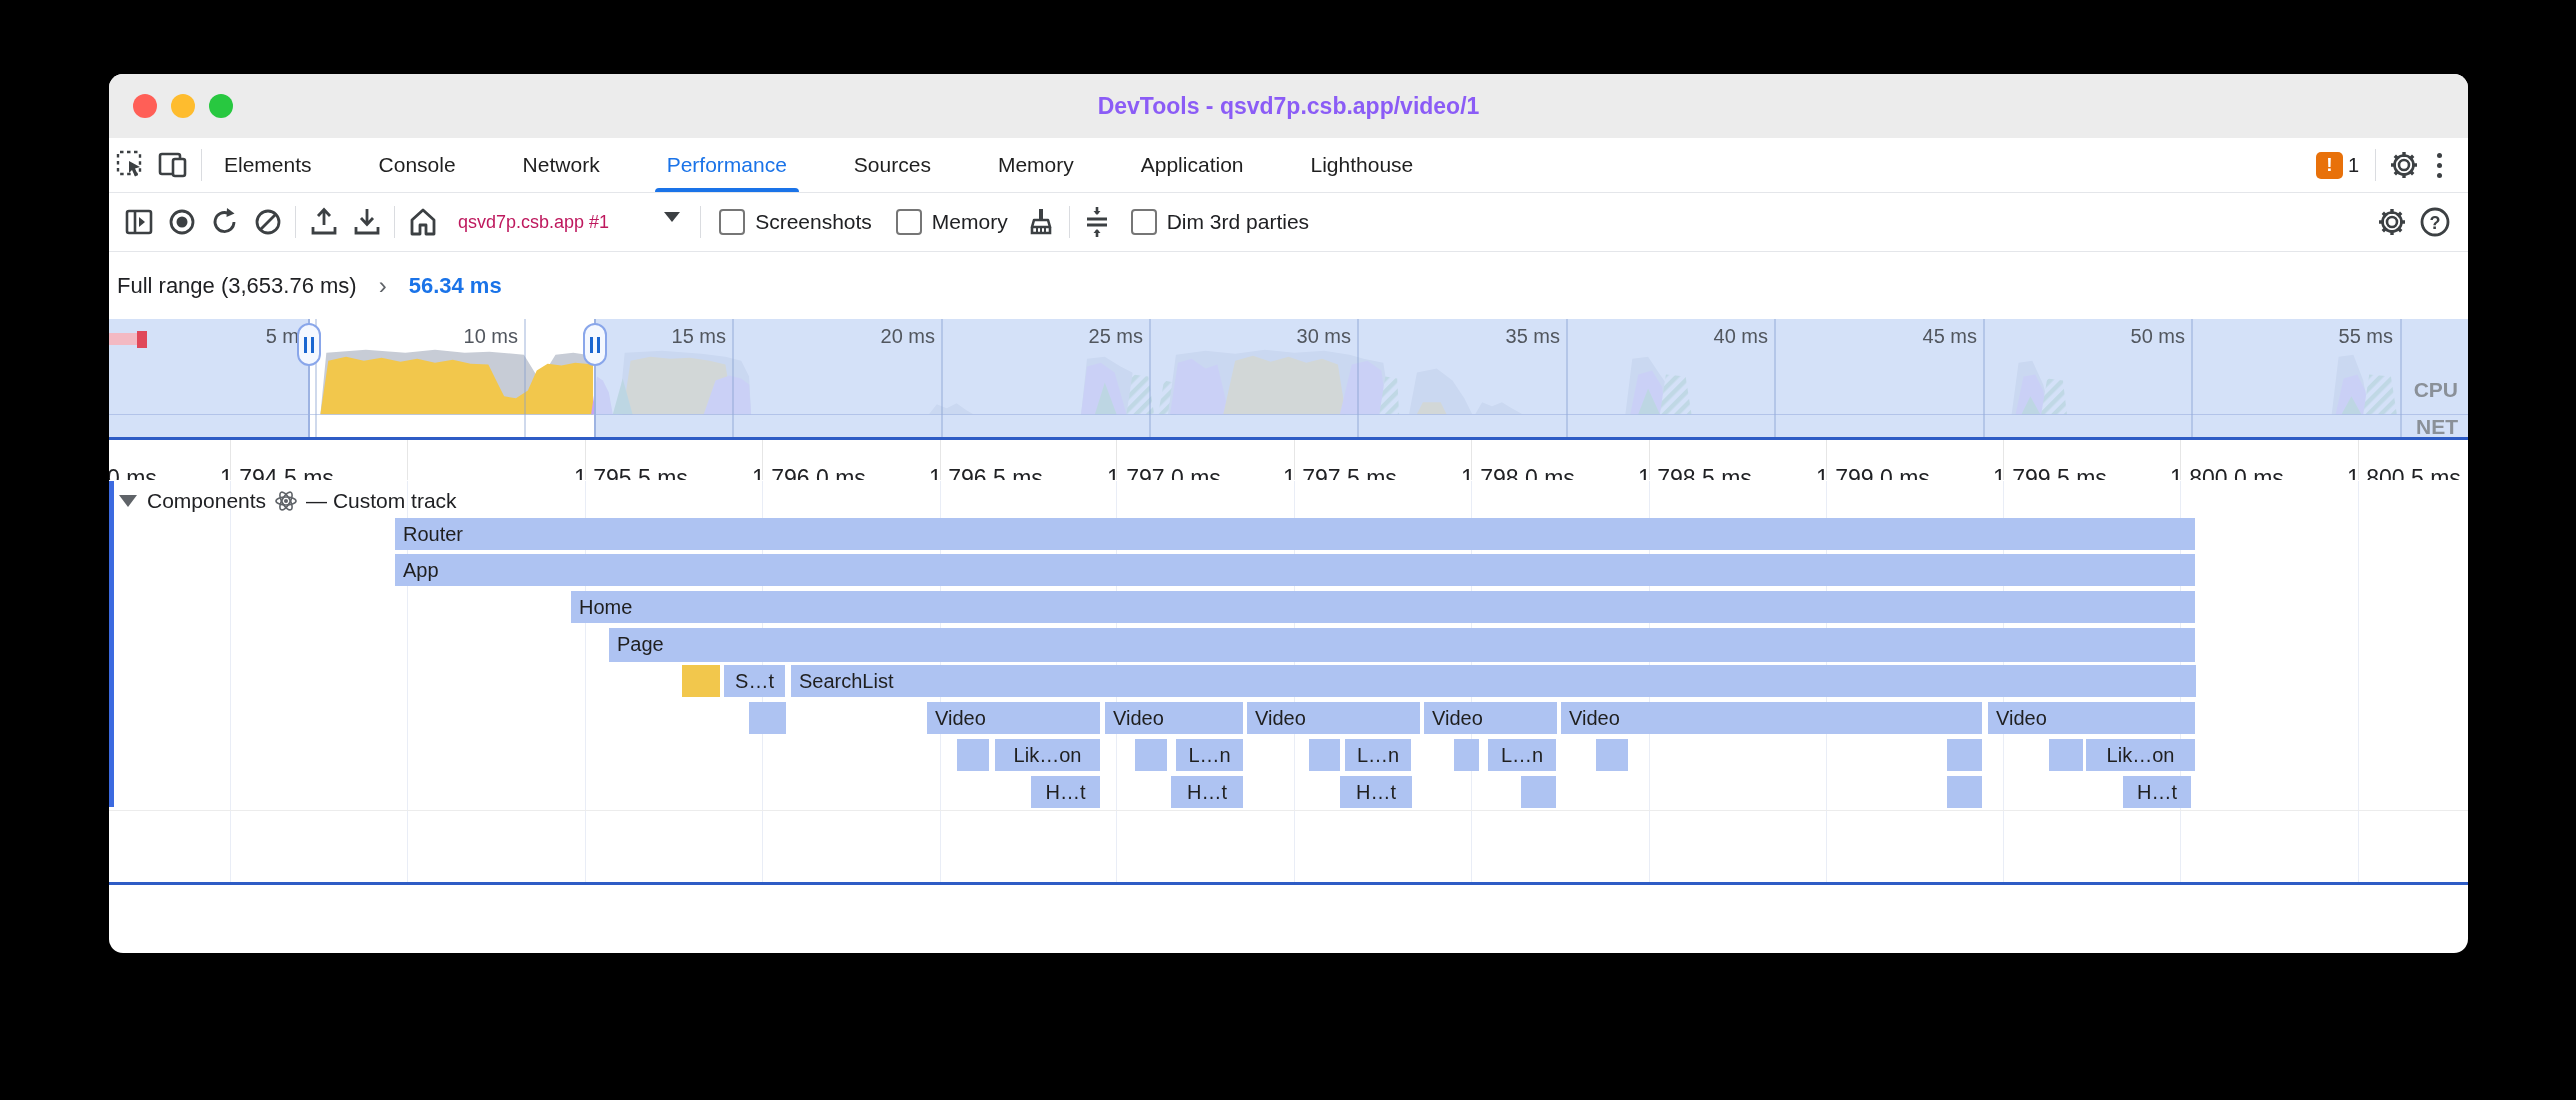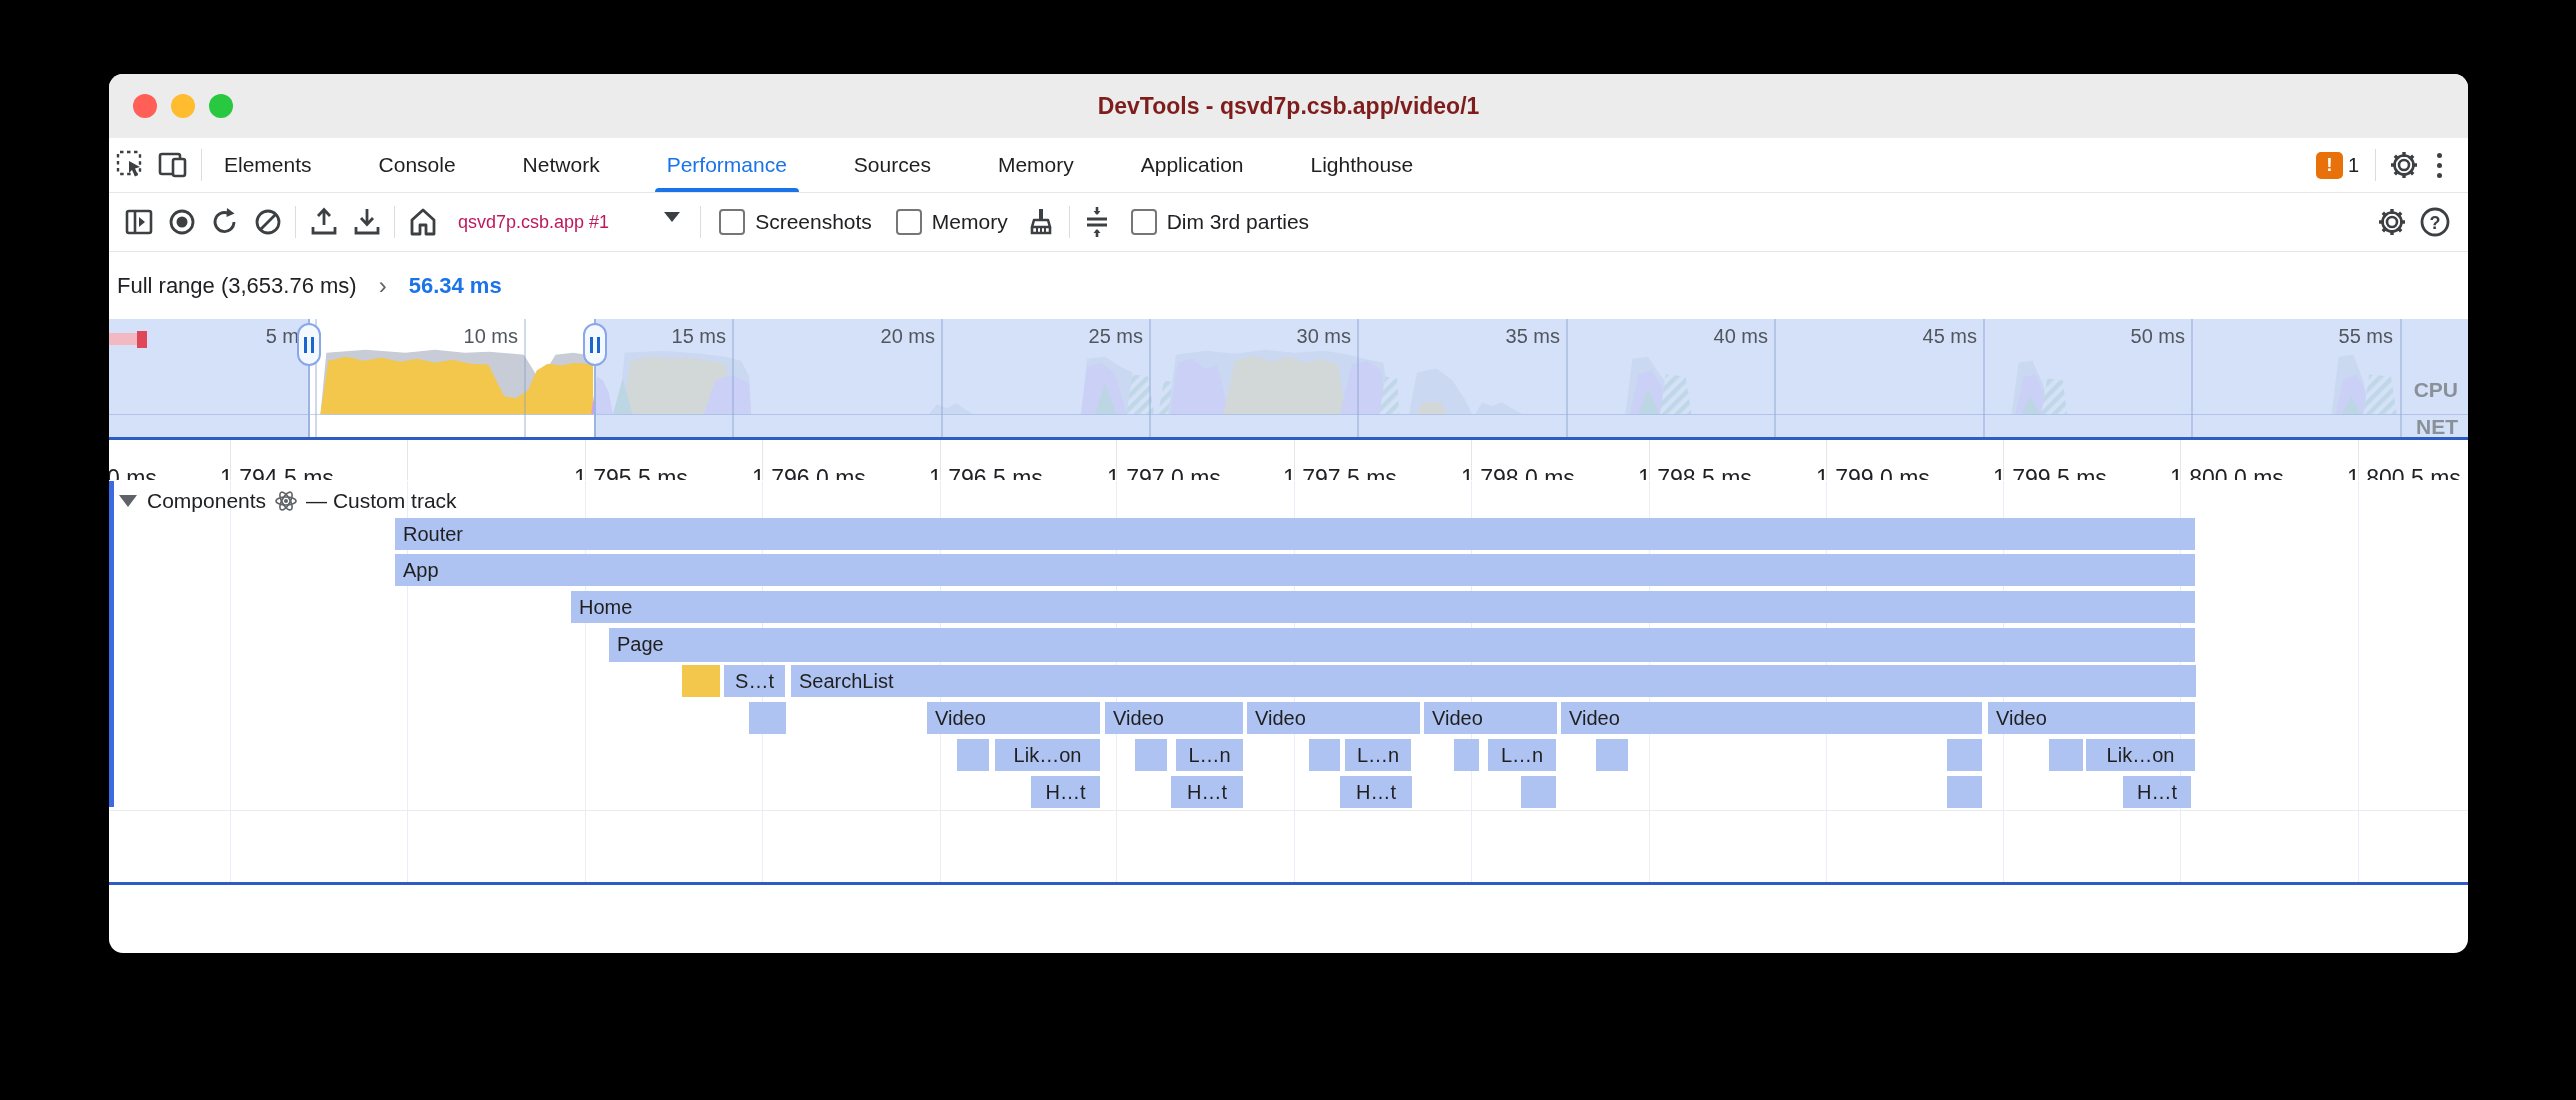--- a/index.html
+++ b/index.html
@@ -3,21 +3,21 @@
 <meta charset="utf-8">
 <style>
   html,body{margin:0;padding:0;background:#000;width:2576px;height:1100px;font-family:"Liberation Sans",sans-serif;}
   .stage{position:relative;width:2576px;height:1100px;background:#000;overflow:hidden;}
   .window{position:absolute;left:109px;top:74px;width:2359px;height:879px;background:#fff;border-radius:14px;overflow:hidden;box-shadow:0 30px 89px rgba(0,0,0,.6);}
   
   .titlebar{position:absolute;left:0;top:0;width:100%;height:64px;background:#ececec;border-bottom:1px solid #d9d9d9;}
   .traffic{position:absolute;left:24px;top:20px;display:flex;gap:14px;}
   .tl{width:24px;height:24px;border-radius:50%;}
   .tl.r{background:#ff5f57;} .tl.y{background:#febc2e;} .tl.g{background:#28c840;}
-  .wtitle{position:absolute;left:0;top:0;width:100%;height:64px;line-height:64px;text-align:center;font-size:23px;font-weight:bold;color:#7f1d1d;}
+  .wtitle{position:absolute;left:0;top:0;width:100%;height:64px;line-height:64px;text-align:center;font-size:23px;font-weight:bold;color:#8b5cf6;}
   
   .tabbar{position:absolute;left:0;top:64px;width:100%;height:54px;background:#fff;border-bottom:1px solid #e4e6ea;display:flex;align-items:center;}
   .icnbtn{display:flex;align-items:center;justify-content:center;width:43px;height:43px;flex:0 0 auto;}
   .vdiv{width:1px;height:32px;background:#dadce0;margin:0 6px;flex:0 0 auto;}
   .maintabs{display:flex;height:100%;align-items:stretch;gap:35px;}
   .mtab{display:flex;align-items:center;padding:0 16px;font-size:21px;color:#1f1f1f;position:relative;cursor:default;}
   .mtab.sel{color:#1a73e8;}
   .mtab.sel::after{content:"";position:absolute;left:4px;right:4px;bottom:0;height:4px;background:#1a73e8;border-radius:4px 4px 0 0;}
   .tabright{margin-left:auto;display:flex;align-items:center;padding-right:14px;}
   .errbadge{min-width:27px;height:27px;background:#e8710a;border-radius:5px;color:#fff;font-weight:bold;font-size:19px;display:flex;align-items:center;justify-content:center;}

